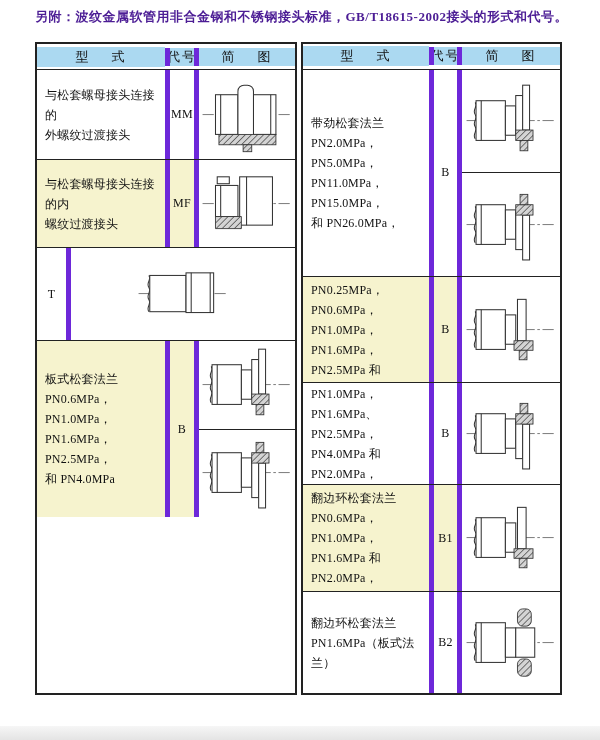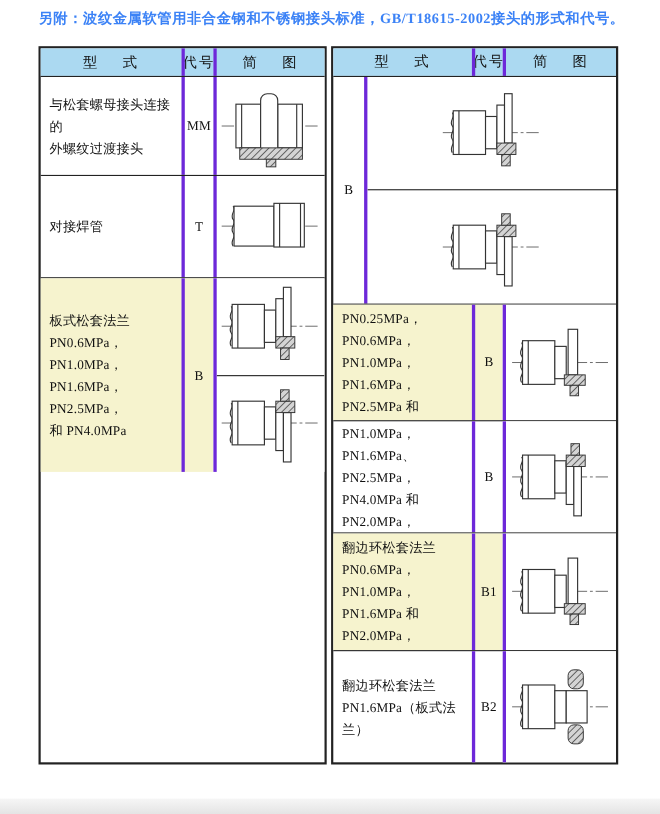--- a/index.html
+++ b/index.html
@@ -3,56 +3,56 @@
 <meta charset="utf-8">
 <style>
   html,body{margin:0;padding:0;}
   body{
     width:600px;height:740px;position:relative;background:#ffffff;
     font-family:"Liberation Serif","DejaVu Serif",serif;color:#111;
     overflow:hidden;
   }
   .title{
     position:absolute;left:35px;top:8px;width:540px;
-    font-size:13px;font-weight:600;letter-spacing:.5px;color:#3b82f6;
+    font-size:13px;font-weight:600;letter-spacing:.5px;color:#4c1d95;
   }
   .tbl-wrap{
     position:absolute;left:35px;top:42px;width:527px;height:653px;
     display:flex;
   }
   .tbl{
     border:2px solid #222;display:flex;flex-direction:column;background:#fff;
     box-sizing:border-box;
   }
   .tbl.left{width:262px;margin-right:4px;}
   .tbl.right{width:261px;}
   .row{display:flex;box-sizing:border-box;}
   .row + .row{border-top:1px solid #222;}
   .cell{box-sizing:border-box;overflow:hidden;}
-  .cell + .cell{border-left:3px solid #6d28d9;}
+  .cell + .cell{border-left:5px solid #6d28d9;}
   .c-type{
     display:flex;align-items:center;padding:4px 4px 4px 8px;
     font-size:12px;line-height:20px;white-space:pre-line;letter-spacing:.2px;
   }
   .c-code{
     display:flex;align-items:center;justify-content:center;
     font-size:12px;letter-spacing:.3px;
   }
   .c-diag{display:flex;flex-direction:column;background:#fff;padding:0;}
   .left .c-type{width:128px;}
   .left .c-code{width:29px;}
   .left .c-diag{flex:1;}
   .right .c-type{width:126px;}
   .right .c-code{width:28px;}
   .right .c-diag{flex:1;}
   .hd .cell{
     background:#abd9f1;display:flex;align-items:center;justify-content:center;
     font-size:13px;letter-spacing:2px;padding:0;white-space:pre;
   }
-  .hd{height:25px;}
+  .hd{height:25px;align-items:center;}
   .hl{background:#f6f3ce;}
   
   .L0{height:89px}.L1{height:91px}.L2{height:90px}.L3{height:88px}.L4{height:93px}.L5{height:177px}
   .R0{height:210px}.R1{height:106px}.R2{height:102px}.R3{height:107px}.R4{height:103px}
   .sub{flex:1;display:flex;align-items:center;justify-content:center;}
   .sub + .sub{border-top:1px solid #222;}
   .sub svg{display:block;}
   .footer-strip{
     position:absolute;left:0;bottom:0;width:600px;height:14px;
     background:linear-gradient(#f6f6f6,#e4e4e4);
@@ -92,22 +92,39 @@
               <line x1="22" y1="24" x2="22" y2="70" stroke="#333" stroke-width="1.2" fill="none"></line>
          <rect x="60" y="24" width="26" height="46" stroke="#333" stroke-width="1.2" fill="#fff"></rect>
               <line x1="80" y1="24" x2="80" y2="70" stroke="#333" stroke-width="1.2" fill="none"></line>
          <rect x="42" y="13" width="18" height="68" rx="7" stroke="#333" stroke-width="1.2" fill="#fff"></rect>
          <rect x="20" y="70" width="66" height="12" stroke="#333" stroke-width="1" fill="url(#hp)"></rect>
          <rect x="48" y="82" width="10" height="8" stroke="#333" stroke-width="1" fill="url(#hp)"></rect>
             </svg>
           </div>
         </div>
     </div>
+    <div class="row L3">
+      <div class="cell c-type hl">与松套螺母接头连接的内
+螺纹过渡接头</div>
+      <div class="cell c-code hl">MF</div>
+      <div class="cell c-diag">
+          <div class="sub">
+            <svg width="100" height="82" viewBox="0 0 105 95">
+              <line x1="1" y1="47" x2="104" y2="47" stroke="#555" stroke-width="0.9" stroke-dasharray="13 3 3 3"></line>
+              <rect x="18" y="16" width="14" height="8" stroke="#333" stroke-width="1.2" fill="#fff"></rect>
+         <rect x="16" y="26" width="26" height="36" stroke="#333" stroke-width="1.2" fill="#fff"></rect>
+              <line x1="22" y1="26" x2="22" y2="62" stroke="#333" stroke-width="1.2" fill="none"></line>
+         <rect x="44" y="16" width="38" height="56" stroke="#333" stroke-width="1.2" fill="#fff"></rect>
+              <line x1="52" y1="16" x2="52" y2="72" stroke="#333" stroke-width="1.2" fill="none"></line>
+         <path d="M16,62 h30 v14 h-30 z" stroke="#333" stroke-width="1" fill="url(#hp)"></path>
+            </svg>
+          </div>
+        </div>
+    </div>
     <div class="row L4">
-      <div class="cell c-type">对接焊管</div>
       <div class="cell c-code">T</div>
       <div class="cell c-diag">
           <div class="sub">
             <svg width="100" height="82" viewBox="0 0 105 95">
               <line x1="1" y1="47" x2="104" y2="47" stroke="#555" stroke-width="0.9" stroke-dasharray="13 3 3 3"></line>
               <path d="M13,26 c4,5 -4,8 0,14 c4,5 -4,8 0,14 c4,5 -4,8 0,14" stroke="#333" stroke-width="1.2" fill="none"></path>
               <rect x="14" y="26" width="42" height="42" stroke="#333" stroke-width="1.2" fill="#fff"></rect>
          <rect x="56" y="23" width="32" height="46" stroke="#333" stroke-width="1.2" fill="#fff"></rect>
          <line x1="62" y1="23" x2="62" y2="69" stroke="#333" stroke-width="1.2" fill="none"></line>
               <line x1="84" y1="23" x2="84" y2="69" stroke="#333" stroke-width="1.2" fill="none"></line>
@@ -152,20 +169,24 @@
     </div>
   </div>
 
   <div class="tbl right">
     <div class="row hd">
       <div class="cell c-type">型    式</div>
       <div class="cell c-code">代号</div>
       <div class="cell c-diag" style="align-items:center;justify-content:center">简    图</div>
     </div>
     <div class="row R0">
+      <div class="cell c-type">带劲松套法兰
+PN2.0MPa，PN5.0MPa，
+PN11.0MPa，PN15.0MPa，
+和 PN26.0MPa，</div>
       <div class="cell c-code">B</div>
       <div class="cell c-diag">
           <div class="sub">
             <svg width="100" height="82" viewBox="0 0 105 95">
               <line x1="1" y1="47" x2="104" y2="47" stroke="#555" stroke-width="0.9" stroke-dasharray="13 3 3 3"></line>
               <path d="M11,26 c4,5 -4,8 0,14 c4,5 -4,8 0,14 c4,5 -4,8 0,14" stroke="#333" stroke-width="1.2" fill="none"></path>
               <rect x="12" y="24" width="34" height="46" stroke="#333" stroke-width="1.2" fill="#fff"></rect>
               <line x1="18" y1="24" x2="18" y2="70" stroke="#333" stroke-width="1.2"></line>
               <rect x="46" y="30" width="12" height="34" stroke="#333" stroke-width="1.2" fill="#fff"></rect>
               <rect x="58" y="18" width="8" height="44" stroke="#333" stroke-width="1.2" fill="#fff"></rect>

